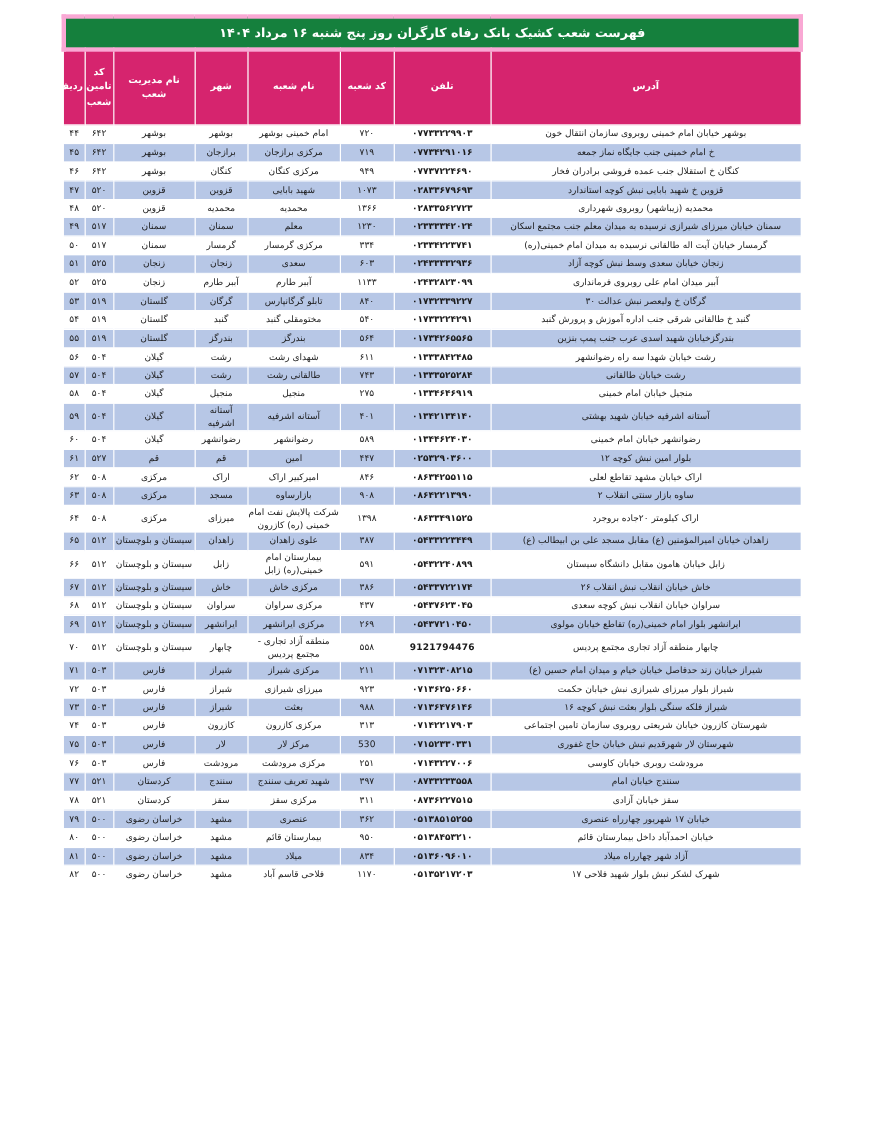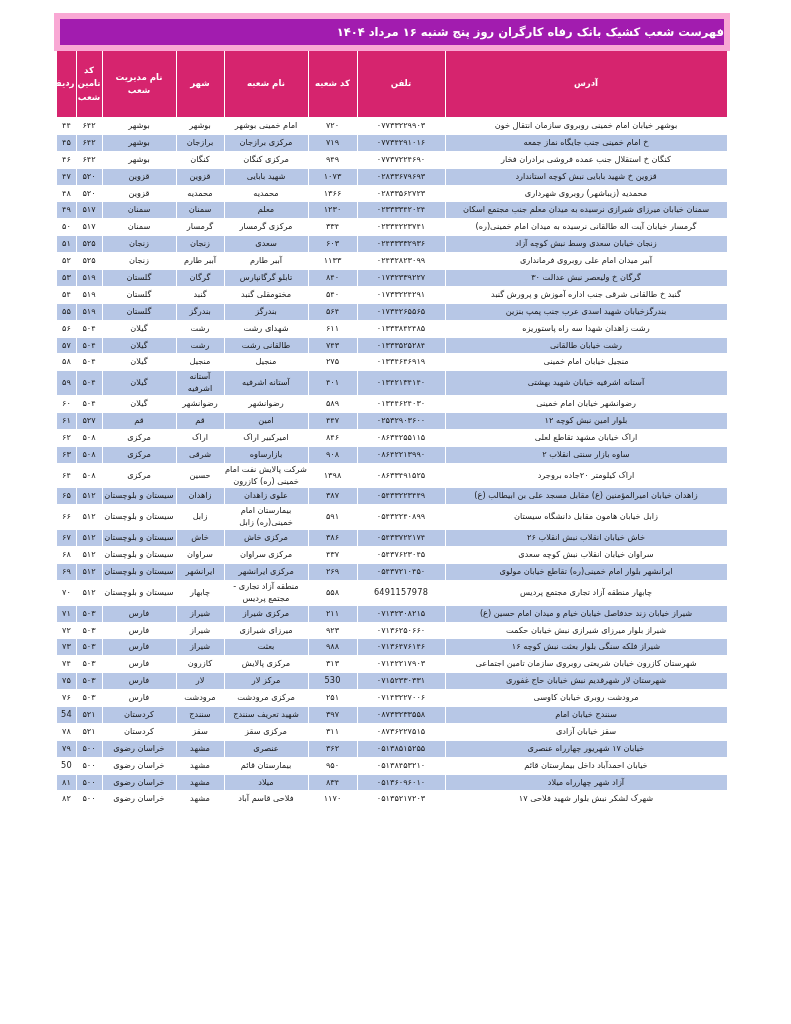--- a/index.html
+++ b/index.html
@@ -30,29 +30,29 @@
   }
   table.branch-table td,
   table.branch-table th {
     border: 1px solid #ffffff;
     padding: 0;
     vertical-align: middle;
   }
 
   
   tr.title-row th {
-    background: #a21caf;
+    background: #15803d;
     color: #ffffff;
     font-size: 11.5px;
     font-weight: bold;
-    text-align: right;
+    text-align: center;
     height: 26px;
     line-height: 26px;
     letter-spacing: 0px;
-    border: 6px solid #f9a8d4;
+    border: 4px solid #f9a8d4;
     white-space: nowrap;
   }
 
   
   tr.header-row th {
     background: #D6246E;
     color: #ffffff;
     font-size: 8.6px;
     font-weight: bold;
     text-align: center;
@@ -79,20 +79,21 @@
 
   tbody td.c-address {
     font-size: 8.2px;
     padding: 2px 6px;
   }
   tbody td.c-phone {
     direction: ltr;
     unicode-bidi: bidi-override;
     letter-spacing: 0.2px;
     font-size: 8.2px;
+    font-weight: bold;
   }
   tbody td.c-bcode,
   tbody td.c-mcode,
   tbody td.c-idx {
     letter-spacing: 0.2px;
   }
 
   
   col.w-address { width: 282px; }
   col.w-phone   { width: 88px; }
@@ -248,21 +249,21 @@
           <td class="c-address">بندرگزخیابان شهید اسدی عرب جنب پمپ بنزین</td>
           <td class="c-phone">۰۱۷۳۴۲۶۵۵۶۵</td>
           <td class="c-bcode">۵۶۴</td>
           <td class="c-bname">بندرگز</td>
           <td class="c-city">بندرگز</td>
           <td class="c-mname">گلستان</td>
           <td class="c-mcode">۵۱۹</td>
           <td class="c-idx">۵۵</td>
         </tr>
         <tr class="band-a">
-          <td class="c-address">رشت زاهدان شهدا سه راه پاستوریزه</td>
+          <td class="c-address">رشت خیابان شهدا سه راه رضوانشهر</td>
           <td class="c-phone">۰۱۳۳۳۸۴۲۴۸۵</td>
           <td class="c-bcode">۶۱۱</td>
           <td class="c-bname">شهدای رشت</td>
           <td class="c-city">رشت</td>
           <td class="c-mname">گیلان</td>
           <td class="c-mcode">۵۰۴</td>
           <td class="c-idx">۵۶</td>
         </tr>
         <tr class="band-b">
           <td class="c-address">رشت خیابان طالقانی</td>
@@ -322,31 +323,31 @@
           <td class="c-city">اراک</td>
           <td class="c-mname">مرکزی</td>
           <td class="c-mcode">۵۰۸</td>
           <td class="c-idx">۶۲</td>
         </tr>
         <tr class="band-b">
           <td class="c-address">ساوه بازار سنتی  انقلاب ۲</td>
           <td class="c-phone">۰۸۶۴۲۲۱۳۹۹۰</td>
           <td class="c-bcode">۹۰۸</td>
           <td class="c-bname">بازارساوه</td>
-          <td class="c-city">شرقی</td>
+          <td class="c-city">مسجد</td>
           <td class="c-mname">مرکزی</td>
           <td class="c-mcode">۵۰۸</td>
           <td class="c-idx">۶۳</td>
         </tr>
         <tr class="band-a">
           <td class="c-address">اراک کیلومتر ۲۰جاده بروجرد</td>
           <td class="c-phone">۰۸۶۳۳۴۹۱۵۲۵</td>
           <td class="c-bcode">۱۳۹۸</td>
           <td class="c-bname">شرکت پالایش نفت امام خمینی (ره) کازرون</td>
-          <td class="c-city">حسین</td>
+          <td class="c-city">میرزای</td>
           <td class="c-mname">مرکزی</td>
           <td class="c-mcode">۵۰۸</td>
           <td class="c-idx">۶۴</td>
         </tr>
         <tr class="band-b">
           <td class="c-address">زاهدان  خیابان امیرالمؤمنین (ع) مقابل مسجد علی بن ابیطالب (ع)</td>
           <td class="c-phone">۰۵۴۳۳۲۲۳۴۴۹</td>
           <td class="c-bcode">۳۸۷</td>
           <td class="c-bname">علوی زاهدان</td>
           <td class="c-city">زاهدان</td>
@@ -389,21 +390,21 @@
           <td class="c-phone">۰۵۴۳۷۲۱۰۴۵۰</td>
           <td class="c-bcode">۲۶۹</td>
           <td class="c-bname">مرکزی ایرانشهر</td>
           <td class="c-city">ایرانشهر</td>
           <td class="c-mname">سیستان و بلوچستان</td>
           <td class="c-mcode">۵۱۲</td>
           <td class="c-idx">۶۹</td>
         </tr>
         <tr class="band-a">
           <td class="c-address">چابهار  منطقه آزاد تجاری مجتمع پردیس</td>
-          <td class="c-phone">6491157978</td>
+          <td class="c-phone">9121794476</td>
           <td class="c-bcode">۵۵۸</td>
           <td class="c-bname">منطقه آزاد تجاری - مجتمع پردیس</td>
           <td class="c-city">چابهار</td>
           <td class="c-mname">سیستان و بلوچستان</td>
           <td class="c-mcode">۵۱۲</td>
           <td class="c-idx">۷۰</td>
         </tr>
         <tr class="band-b">
           <td class="c-address">شیراز خیابان زند حدفاصل خیابان خیام و میدان امام حسین (ع)</td>
           <td class="c-phone">۰۷۱۳۲۳۰۸۲۱۵</td>
@@ -431,21 +432,21 @@
           <td class="c-bname">بعثت</td>
           <td class="c-city">شیراز</td>
           <td class="c-mname">فارس</td>
           <td class="c-mcode">۵۰۳</td>
           <td class="c-idx">۷۳</td>
         </tr>
         <tr class="band-a">
           <td class="c-address">شهرستان کازرون خیابان شریعتی  روبروی سازمان تامین اجتماعی</td>
           <td class="c-phone">۰۷۱۴۲۲۱۷۹۰۳</td>
           <td class="c-bcode">۳۱۳</td>
-          <td class="c-bname">مرکزی پالایش</td>
+          <td class="c-bname">مرکزی کازرون</td>
           <td class="c-city">کازرون</td>
           <td class="c-mname">فارس</td>
           <td class="c-mcode">۵۰۳</td>
           <td class="c-idx">۷۴</td>
         </tr>
         <tr class="band-b">
           <td class="c-address">شهرستان لار شهرقدیم نبش خیابان حاج غفوری</td>
           <td class="c-phone">۰۷۱۵۲۳۳۰۳۳۱</td>
           <td class="c-bcode">530</td>
           <td class="c-bname">مرکز لار</td>
@@ -465,21 +466,21 @@
           <td class="c-idx">۷۶</td>
         </tr>
         <tr class="band-b">
           <td class="c-address">سنندج خیابان امام</td>
           <td class="c-phone">۰۸۷۳۳۲۳۳۵۵۸</td>
           <td class="c-bcode">۳۹۷</td>
           <td class="c-bname">شهید تعریف سنندج</td>
           <td class="c-city">سنندج</td>
           <td class="c-mname">کردستان</td>
           <td class="c-mcode">۵۲۱</td>
-          <td class="c-idx">54</td>
+          <td class="c-idx">۷۷</td>
         </tr>
         <tr class="band-a">
           <td class="c-address">سقز خیابان آزادی</td>
           <td class="c-phone">۰۸۷۳۶۲۲۷۵۱۵</td>
           <td class="c-bcode">۳۱۱</td>
           <td class="c-bname">مرکزی سقز</td>
           <td class="c-city">سقز</td>
           <td class="c-mname">کردستان</td>
           <td class="c-mcode">۵۲۱</td>
           <td class="c-idx">۷۸</td>
@@ -495,21 +496,21 @@
           <td class="c-idx">۷۹</td>
         </tr>
         <tr class="band-a">
           <td class="c-address">خیابان احمدآباد  داخل بیمارستان قائم</td>
           <td class="c-phone">۰۵۱۳۸۴۵۳۲۱۰</td>
           <td class="c-bcode">۹۵۰</td>
           <td class="c-bname">بیمارستان قائم</td>
           <td class="c-city">مشهد</td>
           <td class="c-mname">خراسان رضوی</td>
           <td class="c-mcode">۵۰۰</td>
-          <td class="c-idx">50</td>
+          <td class="c-idx">۸۰</td>
         </tr>
         <tr class="band-b">
           <td class="c-address">آزاد شهر  چهارراه  میلاد</td>
           <td class="c-phone">۰۵۱۳۶۰۹۶۰۱۰</td>
           <td class="c-bcode">۸۳۴</td>
           <td class="c-bname">میلاد</td>
           <td class="c-city">مشهد</td>
           <td class="c-mname">خراسان رضوی</td>
           <td class="c-mcode">۵۰۰</td>
           <td class="c-idx">۸۱</td>

